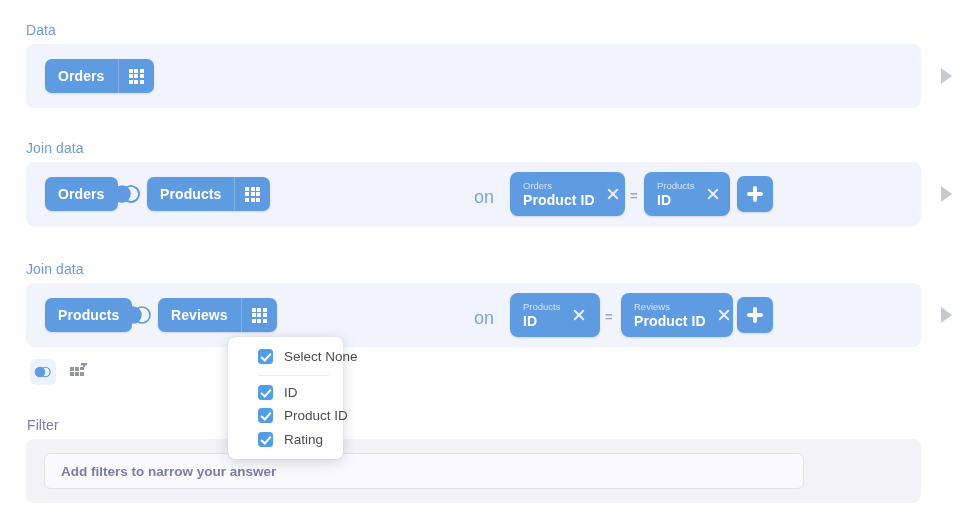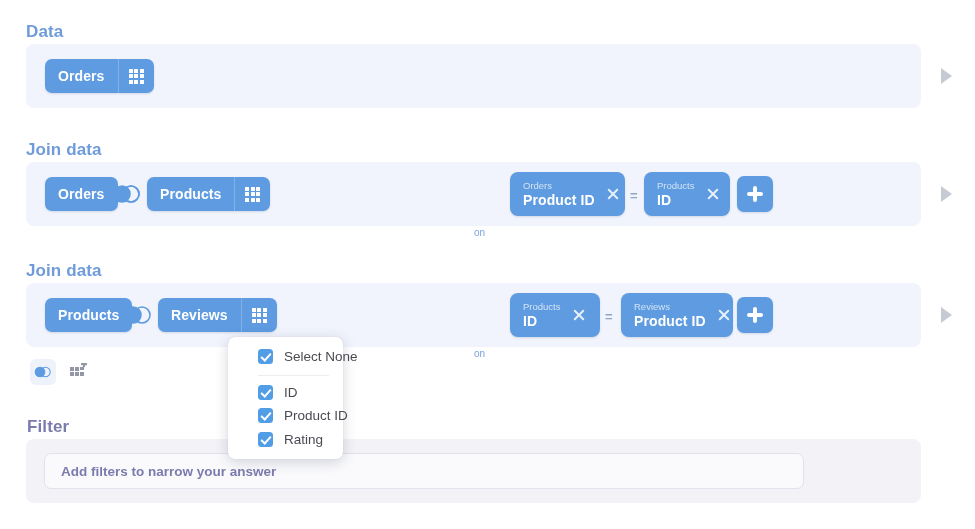--- a/index.html
+++ b/index.html
@@ -15,22 +15,22 @@
     overflow: hidden;
     font-family: "Liberation Sans", sans-serif;
     -webkit-font-smoothing: antialiased;
   }
 
   .stage { position: absolute; inset: 0; }
 
   
   .sect-label {
     position: absolute;
-    font-size: 17px;
-    font-weight: bold;
+    font-size: 14px;
+    font-weight: normal;
     letter-spacing: .1px;
     color: #6F9BDB;
   }
   .sect-label.purple { color: #7C7BAE; }
 
   
   .row-bg {
     position: absolute;
     background: #F1F4FC;
     border-radius: 8px;
@@ -86,24 +86,23 @@
 
   
   .venn {
     position: absolute;
     width: 30px; height: 18px;
   }
 
   
   .on-label {
     position: absolute;
-    font-size: 10px;
+    font-size: 18px;
     color: #7CA3DF;
     font-weight: normal;
-    margin-top: 40px;
   }
 
   
   .cond-pill {
     position: absolute;
     display: flex;
     align-items: center;
     background: #5E9BE0;
     border-radius: 8px;
     height: 44px;

